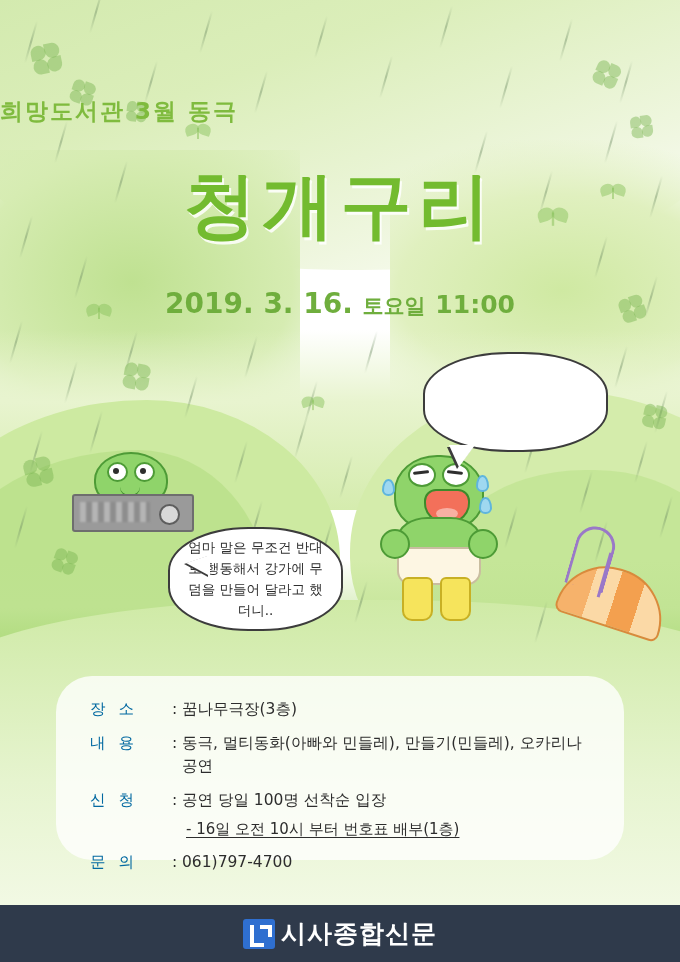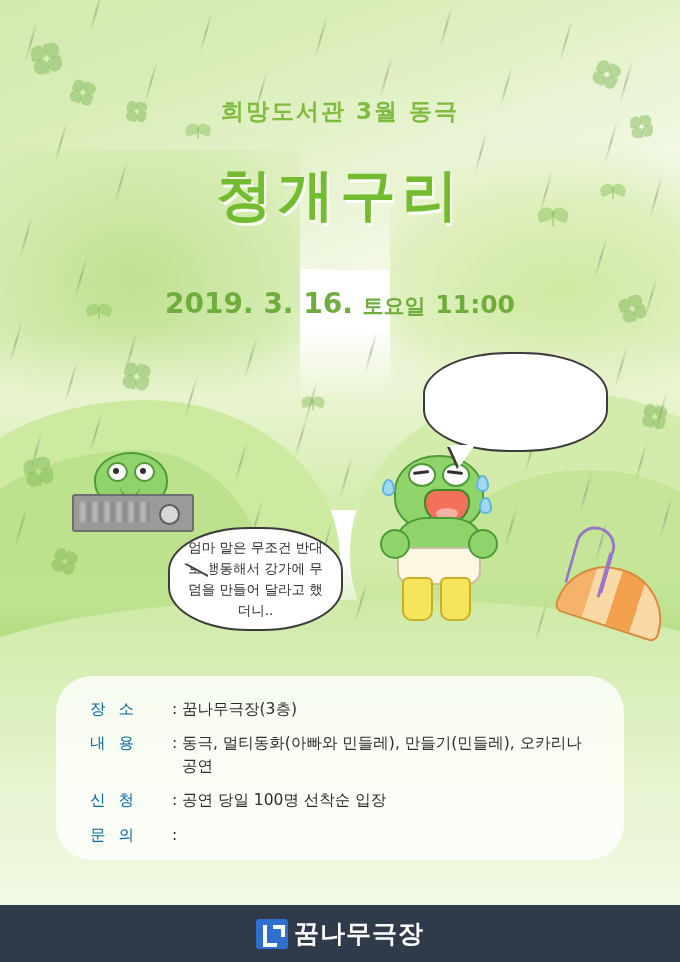--- a/index.html
+++ b/index.html
@@ -151,33 +151,32 @@
     left: 12px; top: 8px;
     width: 2px; height: 11px;
     background: rgba(140,195,95,.55);
   }
 
   
   .title-sub {
     position: absolute;
     left: 0; top: 96px;
     width: 680px;
-    text-align: center;
     font-size: 23px;
     letter-spacing: 2px;
     color: #7fbb3e;
     font-weight: bold;
     font-family: "DejaVu Sans", sans-serif;
   }
   .title-main {
     position: absolute;
     left: 0; top: 158px;
     width: 680px;
     text-align: center;
-    font-size: 56px;
+    font-size: 72px;
     letter-spacing: 6px;
     font-weight: bold;
     color: #73bb2f;
     font-family: "DejaVu Sans", sans-serif;
     text-shadow: 2px 3px 0 rgba(255,255,255,.85);
   }
   .title-date {
     position: absolute;
     left: 0; top: 287px;
     width: 680px;
@@ -671,26 +670,28 @@
       <span class="sep">:</span>
       <span class="val">동극, 멀티동화(아빠와 민들레), 만들기(민들레), 오카리나 공연</span>
     </div>
 
     <div class="info-row">
       <span class="lbl">신 청</span>
       <span class="sep">:</span>
       <span class="val">공연 당일 100명 선착순 입장</span>
     </div>
 
+    <div class="info-note">- 16일 오전 10시 부터 번호표 배부(1층)</div>
 
     <div class="info-row">
       <span class="lbl">문 의</span>
       <span class="sep">:</span>
+      <span class="val">061)797-4700</span>
     </div>
 
   </div>
 
   <div class="footer">
     <div class="logo-mark"></div>
-    <div class="logo-text">꿈나무극장</div>
+    <div class="logo-text">시사종합신문</div>
   </div>
 
 </div>
 
 </body></html>

